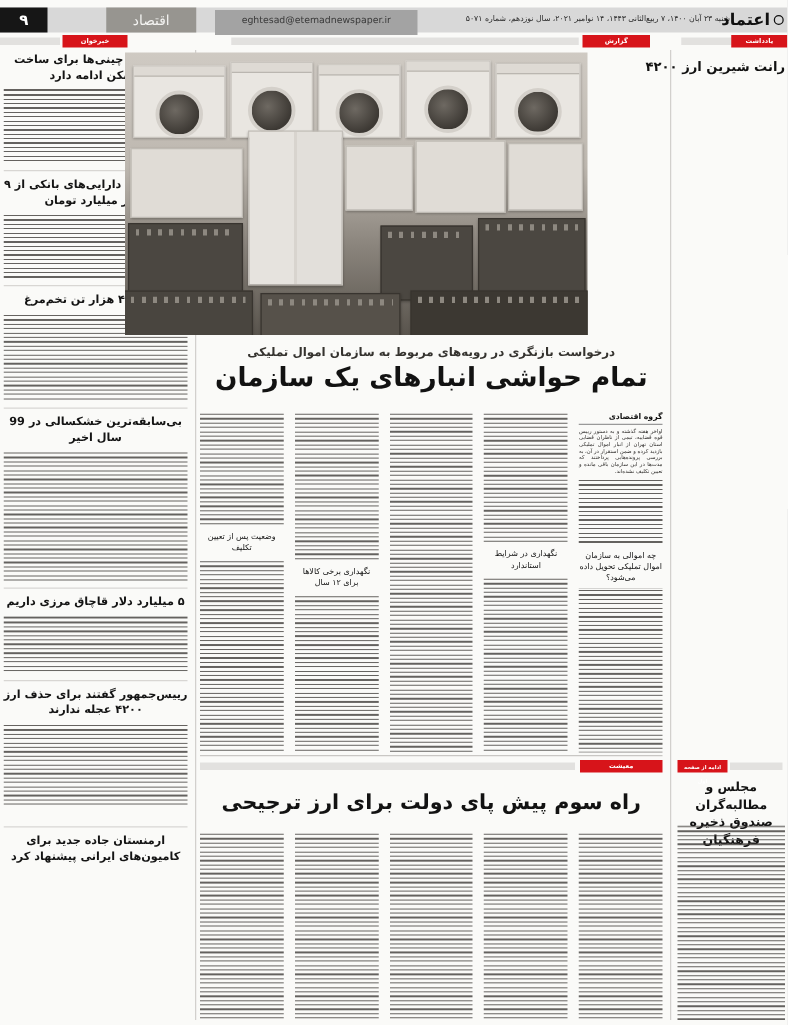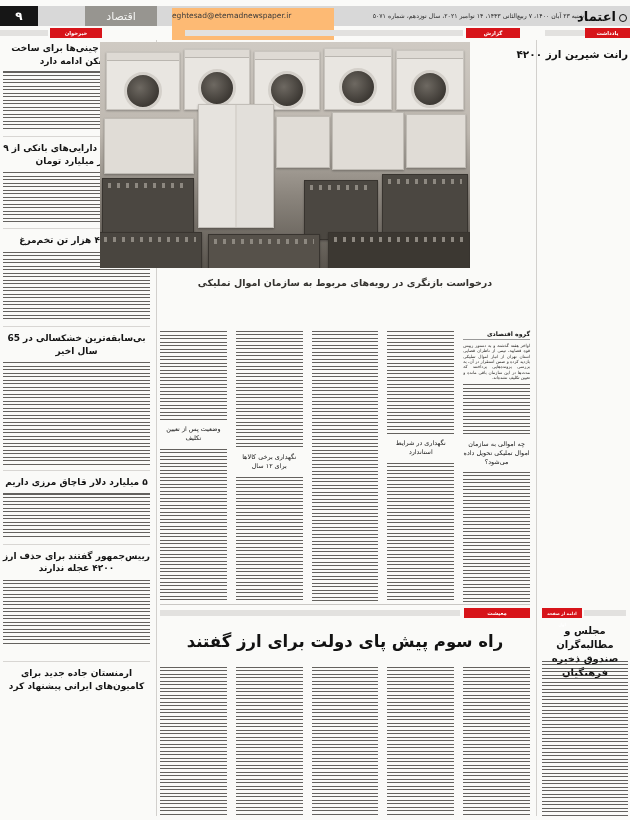--- a/index.html
+++ b/index.html
@@ -4,22 +4,22 @@
 <style>
   html,body{margin:0;padding:0;background:#e8e8e8;}
   #page{position:relative;width:630px;height:820px;margin:0 auto;background:#fafaf8;
         font-family:"DejaVu Sans",sans-serif;direction:rtl;overflow:hidden;color:#1c1c1c;}
   
   .masthead{position:absolute;top:6px;left:0;right:0;height:20px;background:#d8d8d8;}
   .pagenum{position:absolute;top:0;left:0;width:38px;height:20px;background:#161616;color:#fff;
            font-size:12px;font-weight:bold;text-align:center;line-height:20px;}
   .section-box{position:absolute;top:0;left:85px;width:72px;height:20px;background:#979590;
            color:#f4f4f2;font-size:11px;font-weight:normal;text-align:center;line-height:21px;letter-spacing:1px;}
-  .email-box{position:absolute;top:2px;left:172px;width:162px;height:32px;background:#fdba74;
-           font-size:7.5px;color:#3a3a3a;text-align:left;line-height:16px;direction:ltr;}
+  .email-box{position:absolute;top:2px;left:172px;width:162px;height:20px;background:#a3a3a3;
+           font-size:7.5px;color:#3a3a3a;text-align:center;line-height:16px;direction:ltr;}
   .dateline{position:absolute;top:0;right:46px;left:340px;height:20px;line-height:20px;
            font-size:6.2px;color:#2a2a2a;text-align:right;white-space:nowrap;overflow:hidden;}
   .brand{position:absolute;top:1px;right:3px;height:20px;line-height:19px;font-size:13px;
            font-weight:bold;color:#101010;}
   .brand:before{content:"";display:inline-block;width:6px;height:6px;border:1.5px solid #101010;
            border-radius:50%;margin-left:3px;vertical-align:middle;}
   
   .tagrow{position:absolute;top:28px;height:10px;}
   .tagstrip{position:absolute;top:2px;height:6px;background:#e2e1df;}
   .tag{position:absolute;top:0;height:10px;background:#d7141a;color:#fff;font-size:5.3px;
@@ -123,21 +123,21 @@
     </div>
     <div class="brief">
       <h3>عبور ارزش دارایی‌های بانکی از ۹ هزار میلیارد تومان</h3>
       <div class="tx" style="height:52px;"></div>
     </div>
     <div class="brief">
       <h3>واردات ۴ هزار تن تخم‌مرغ</h3>
       <div class="tx" style="height:70px;"></div>
     </div>
     <div class="brief">
-      <h3>بی‌سابقه‌ترین خشکسالی در 65 سال اخیر</h3>
+      <h3>بی‌سابقه‌ترین خشکسالی در 99 سال اخیر</h3>
       <div class="tx" style="height:104px;"></div>
     </div>
     <div class="brief">
       <h3>۵ میلیارد دلار قاچاق مرزی داریم</h3>
       <div class="tx" style="height:46px;"></div>
     </div>
     <div class="brief">
       <h3>رییس‌جمهور گفتند برای حذف ارز ۴۲۰۰ عجله ندارند</h3>
       <div class="tx" style="height:66px;"></div>
     </div>
@@ -170,20 +170,21 @@
     <div class="ph boxy" style="top:76px;right:276px;width:88px;height:54px;"></div>
     <div class="ph dark" style="top:132px;right:2px;width:84px;height:60px;"></div>
     <div class="ph dark" style="top:138px;right:92px;width:72px;height:58px;"></div>
     <div class="ph dark" style="top:136px;right:276px;width:90px;height:56px;"></div>
     <div class="ph dark" style="top:190px;right:0;width:140px;height:36px;background:#3c3832;"></div>
     <div class="ph dark" style="top:192px;right:150px;width:110px;height:34px;background:#56514a;"></div>
     <div class="ph dark" style="top:190px;right:268px;width:102px;height:36px;background:#49453f;"></div>
   </div>
 
   <div class="kicker-main">درخواست بازنگری در رویه‌های مربوط به سازمان اموال تملیکی</div>
+  <div class="head-main">تمام حواشی انبارهای یک سازمان</div>
 
   <div class="mainbody">
     <div class="mcol">
       <div class="byline">گروه اقتصادی</div>
       <div class="tiny">اواخر هفته گذشته و به دستور رییس قوه قضاییه، تیمی از ناظران قضایی استان تهران از انبار اموال تملیکی بازدید کرده و ضمن استقرار در آن، به بررسی پرونده‌هایی پرداختند که مدت‌ها در این سازمان باقی مانده و تعیین تکلیف نشده‌اند.</div>
       <div class="tx" style="height:52px;margin-top:2px;"></div>
       <div class="subhead">چه اموالی به سازمان اموال تملیکی تحویل داده می‌شود؟</div>
       <div class="tx fill"></div>
     </div>
     <div class="mcol">
@@ -204,21 +205,21 @@
       <div class="subhead">وضعیت پس از تعیین تکلیف</div>
       <div class="tx fill"></div>
     </div>
   </div>
 
   <div class="hrule" style="top:604px;left:160px;width:370px;"></div>
   <div class="tagrow" style="top:608px;left:160px;width:370px;">
     <div class="tagstrip" style="left:0;width:300px;"></div>
     <div class="tag" style="left:304px;width:66px;">معیشت</div>
   </div>
-  <div class="head-bottom">راه سوم پیش پای دولت برای ارز گفتند</div>
+  <div class="head-bottom">راه سوم پیش پای دولت برای ارز ترجیحی</div>
   <div class="bottombody">
     <div class="mcol">
         <div class="tx fill"></div>
       </div>
     <div class="mcol">
         <div class="tx fill"></div>
       </div>
     <div class="mcol">
         <div class="tx fill"></div>
       </div>

